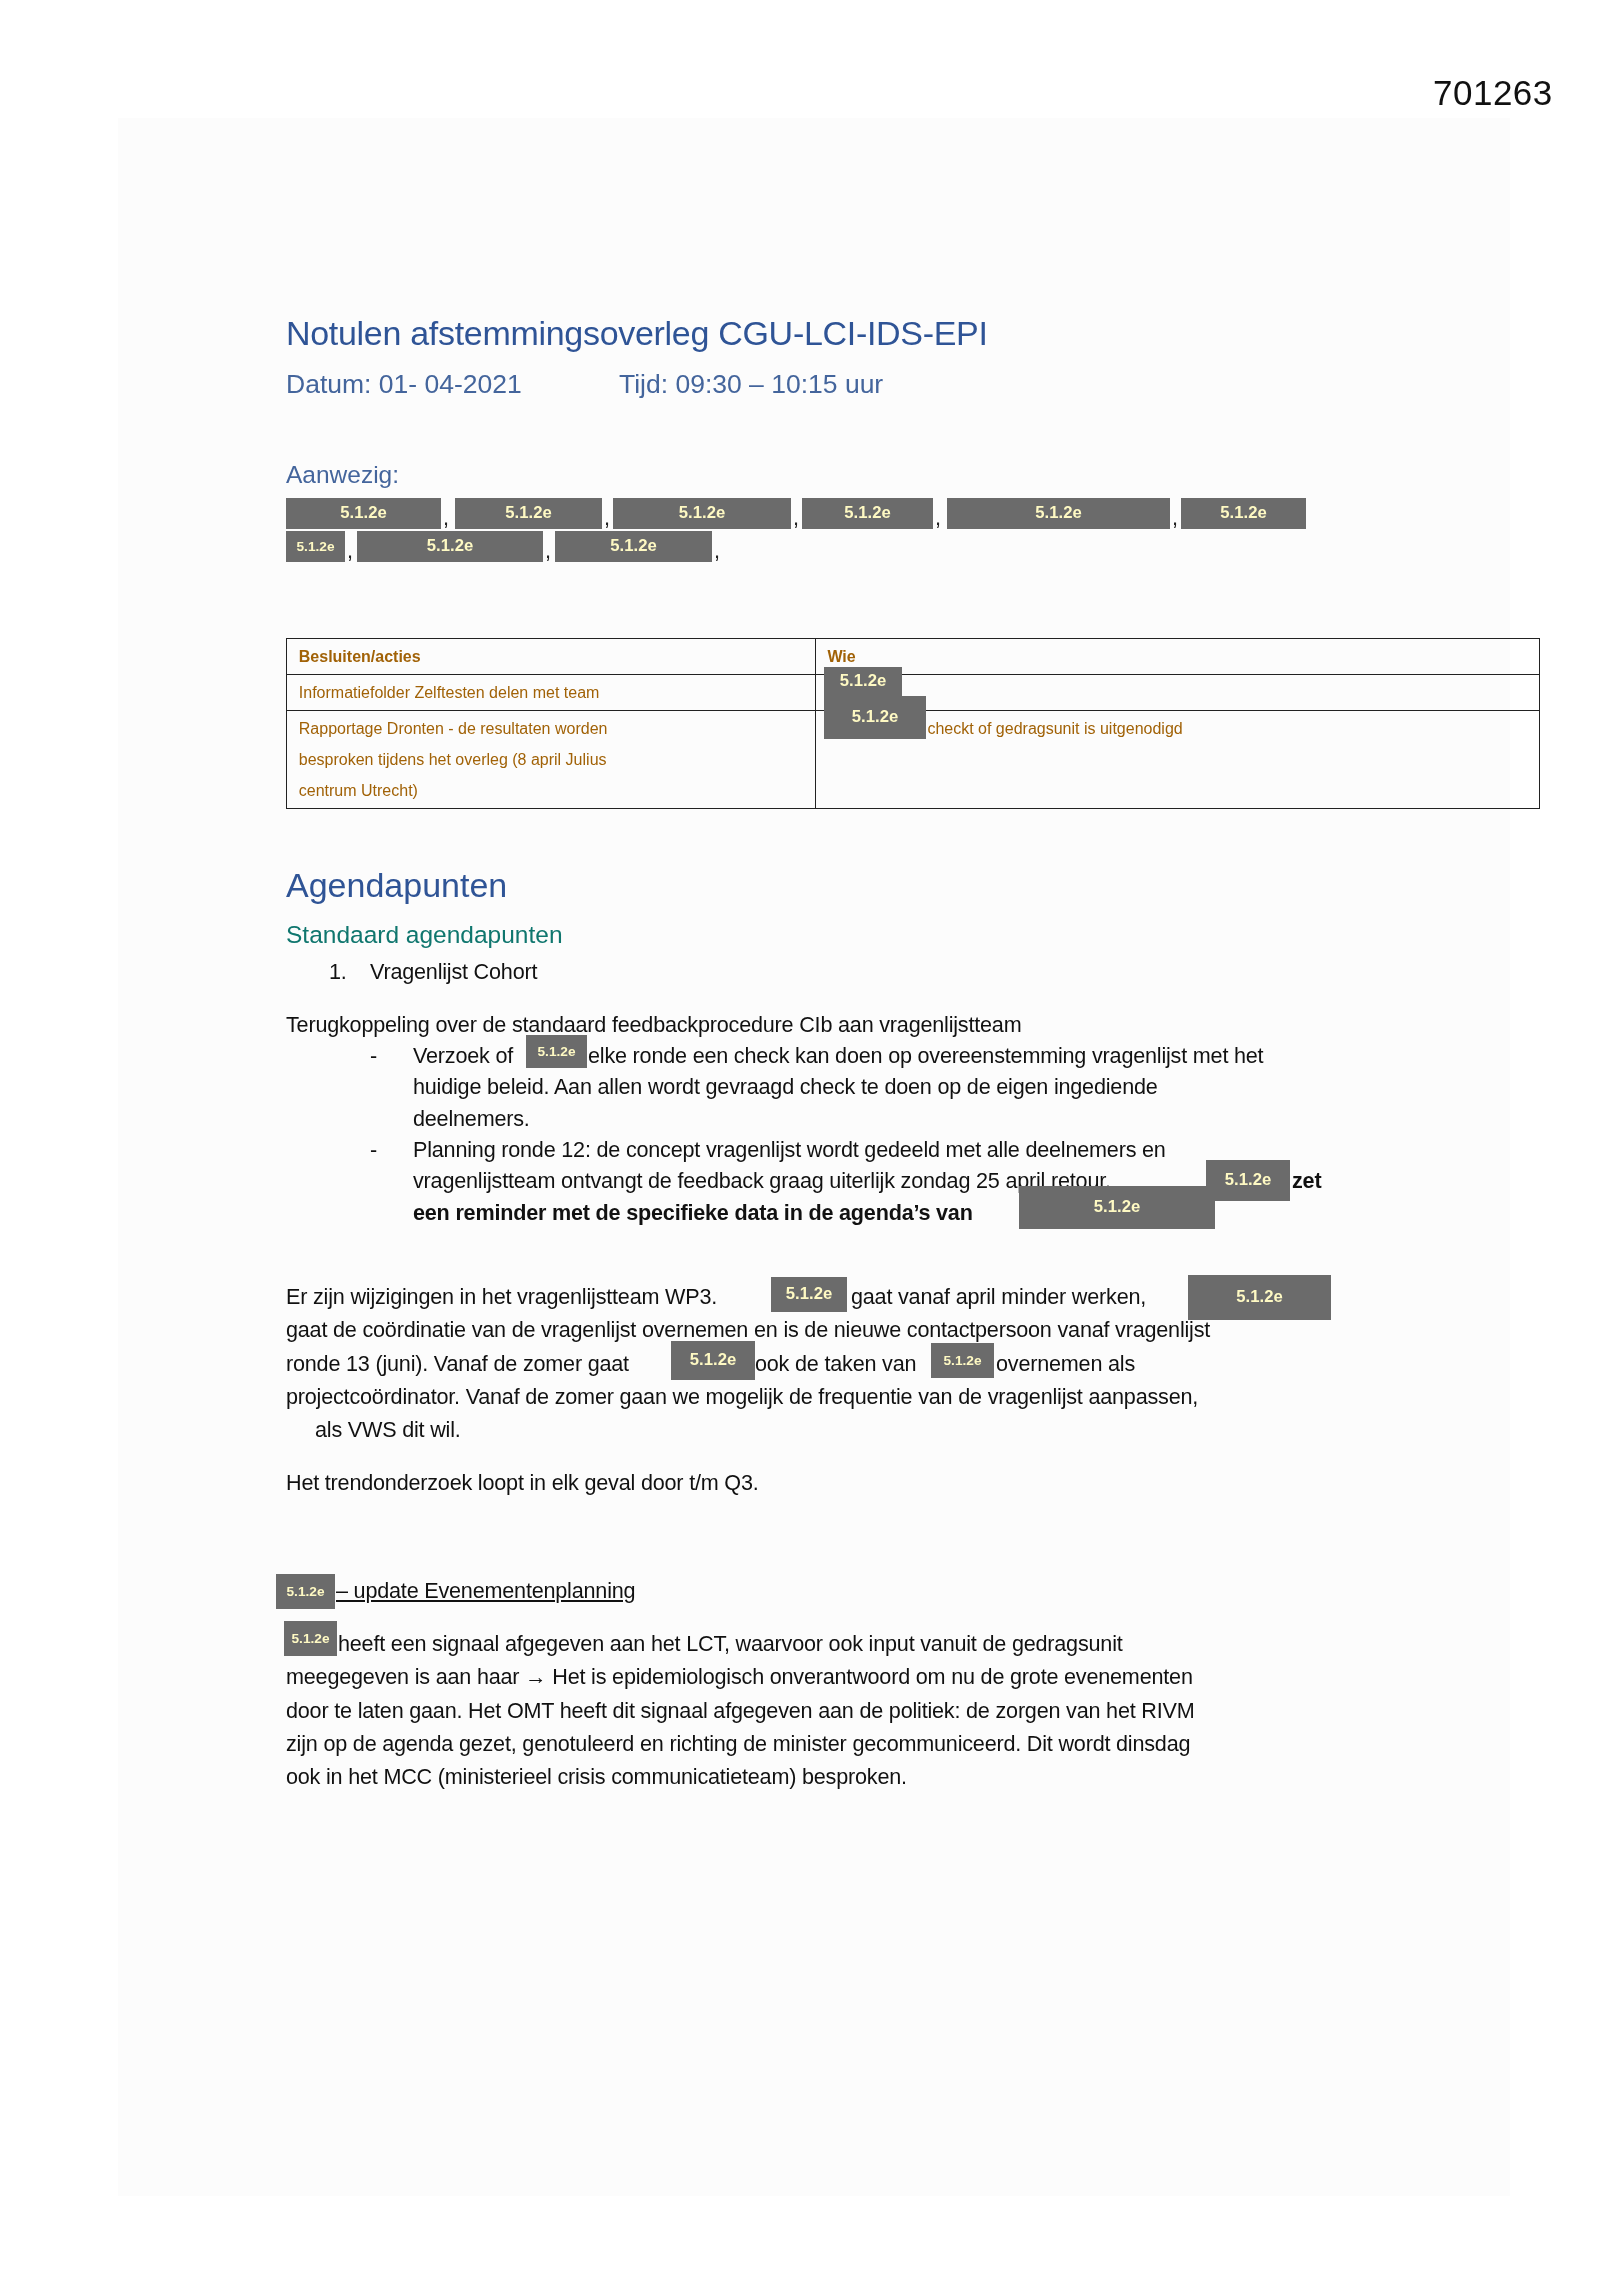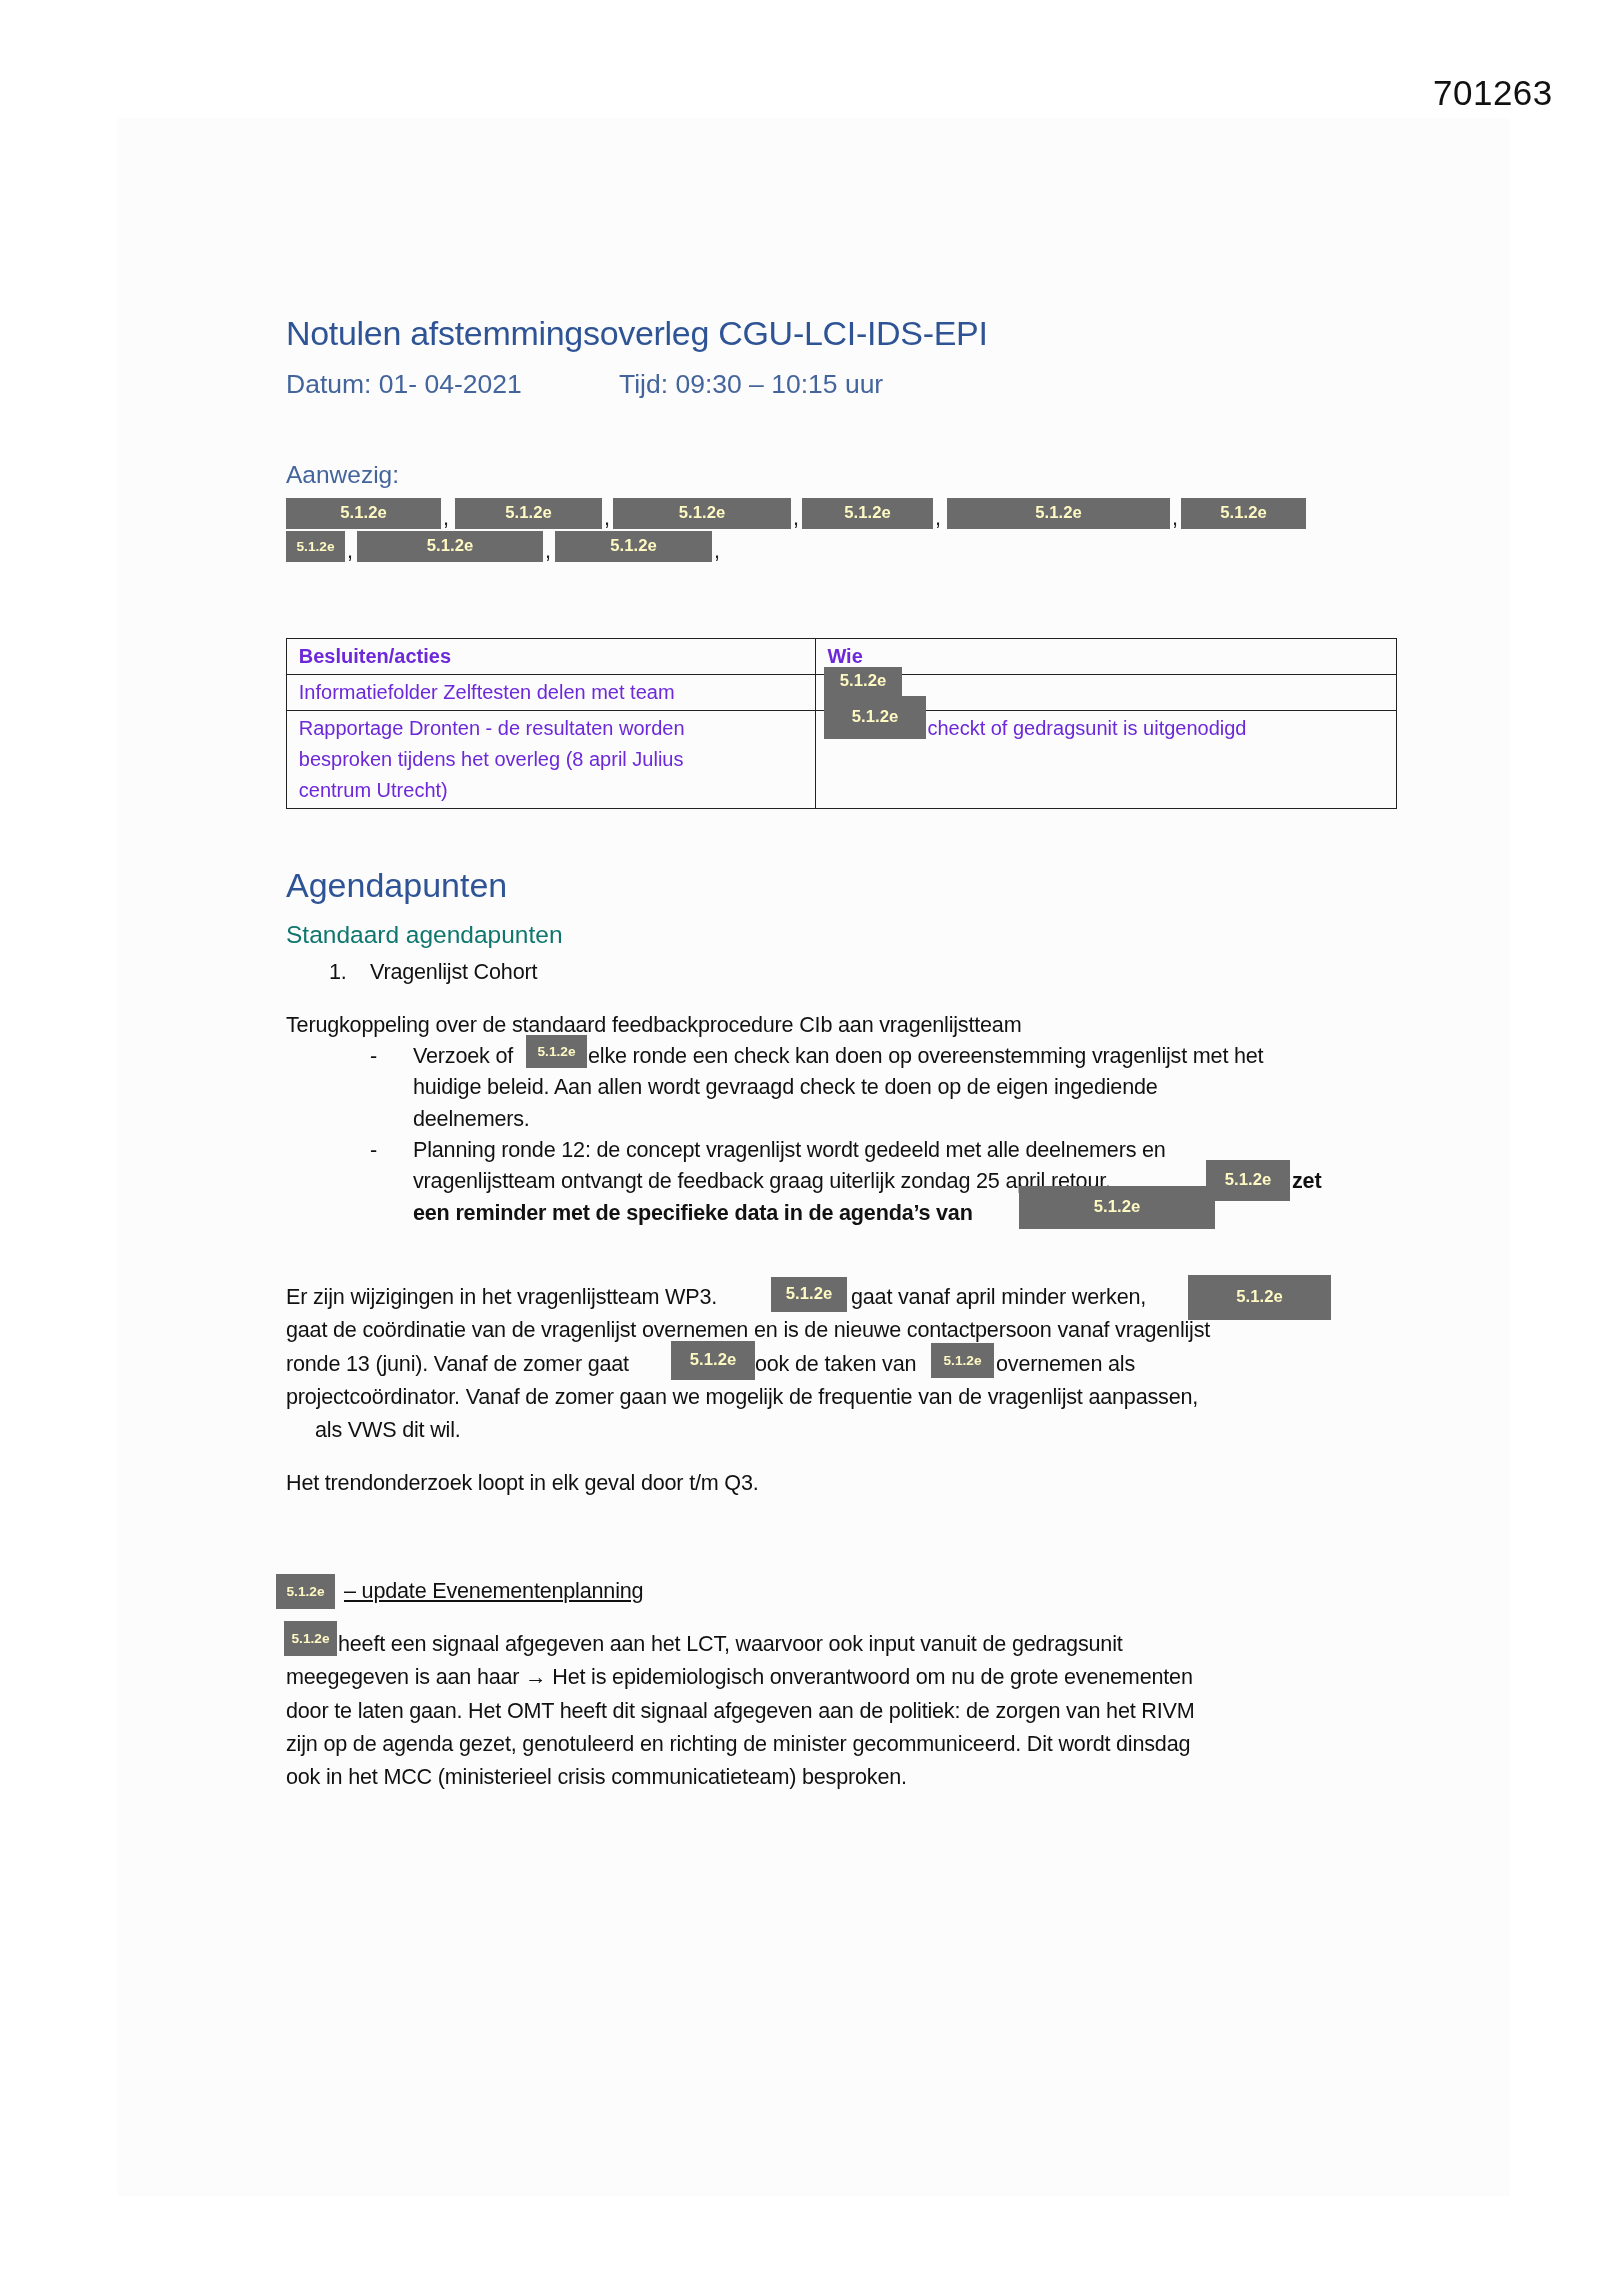--- a/index.html
+++ b/index.html
@@ -33,31 +33,31 @@
     font-family:"Liberation Sans", sans-serif; font-size:16.7px;
     display:flex; align-items:center; justify-content:center;
     line-height:1;
     font-weight:bold;
   }
   .redact.sm { font-size:13.7px; }
   .comma { position:absolute; font-size:21.6px; color:#222; }
   .txt { font-size:21.6px; color:#111; letter-spacing:-0.2px; }
   .bold { font-weight:bold; }
   table.besluiten {
-    position:absolute; left:286px; top:638px; width:1111px;
-    border-collapse:collapse; font-size:20px; color:#6d28d9;
+    position:absolute; left:286px; top:638px; width:1254px;
+    border-collapse:collapse; font-size:16px; color:#a16207;
   }
   table.besluiten td {
     border:1.5px solid #222; vertical-align:top; padding:2px 11.8px;
     line-height:31px;
   }
   table.besluiten td.c1 { width:504px; }
   .agenda-h { left:286px; top:866px; font-size:34px; color:#2f5496; }
   .sub-h { left:286px; top:921px; font-size:24.5px; color:#0f766e; }
-  .underline { text-decoration:underline;padding-left:8px; }
+  .underline { text-decoration:underline; }
 </style>
 </head>
 <body>
 
 <div class="scan-area"></div>
 <div class="doc-id">701263</div>
 
 <div class="abs title">Notulen afstemmingsoverleg CGU-LCI-IDS-EPI</div>
 <div class="abs meta date">Datum: 01- 04-2021</div>
 <div class="abs meta time">Tijd: 09:30 – 10:15 uur</div>

